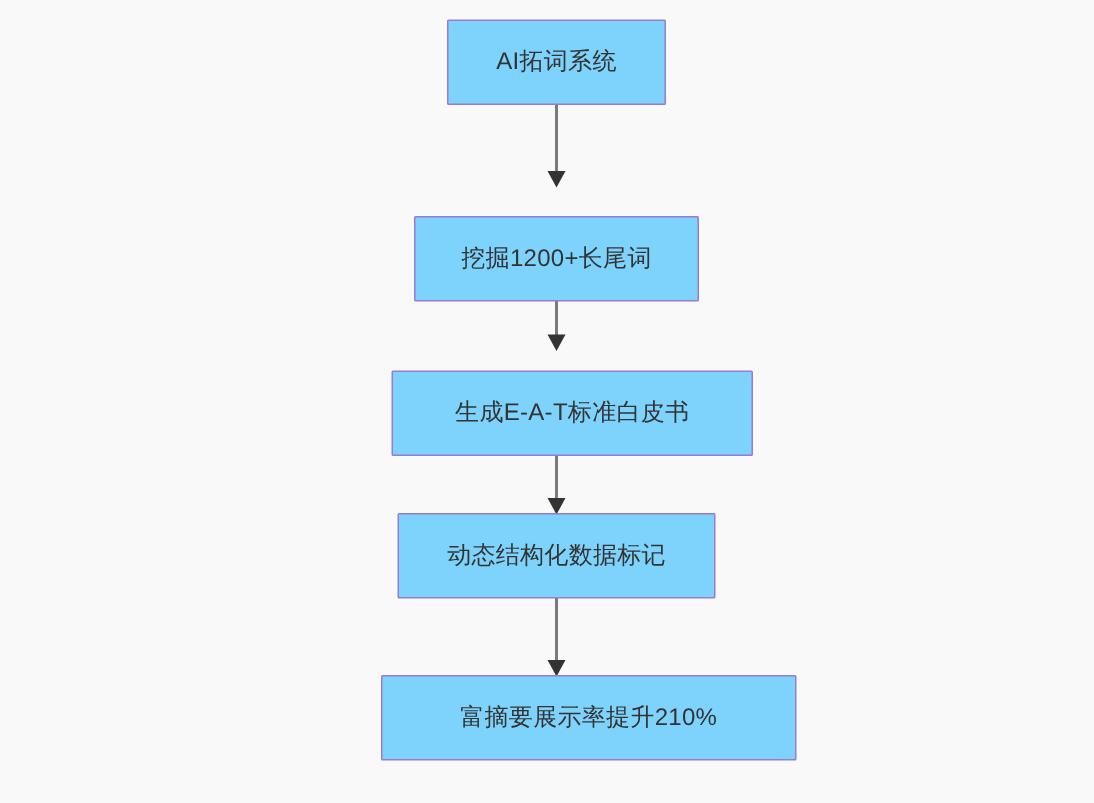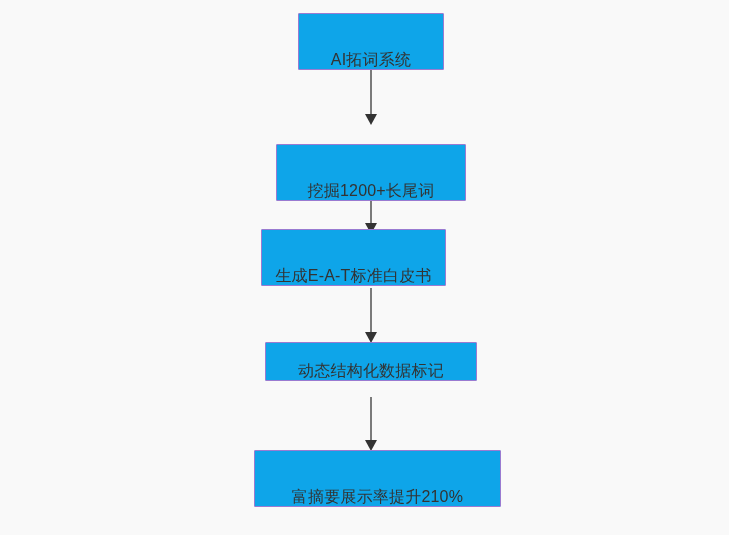--- a/index.html
+++ b/index.html
@@ -19,45 +19,45 @@
     position: relative;
     width: 729px;
     height: 535px;
     background: #f9f9f9;
   }
 
   
   .node {
     position: absolute;
     box-sizing: border-box;
-    background: #0ea5e9;
+    background: #7dd3fc;
     border: 1.4px solid #9a7bd1;
     border-radius: 1px;
     display: flex;
-    align-items: flex-end;
+    align-items: center;
     justify-content: center;
     z-index: 2;
   }
 
   .node-label {
     font-size: 16px;
     line-height: 1.2;
     color: #333333;
     letter-spacing: 0.2px;
     white-space: nowrap;
     text-align: center;
     font-family: "Liberation Sans", "DejaVu Sans", sans-serif;
   }
 
   
   #node-0 { left: 298px; top: 13px;  width: 146px; height: 57px; }
   #node-1 { left: 276px; top: 124px; width: 190px; height: 57px; margin-top: 20px; }
-  #node-2 { left: 261px; top: 229px; width: 185px; height: 57px; }
-  #node-3 { left: 265px; top: 342px; width: 212px; height: 39px; }
-  #node-4 { left: 254px; top: 450px; width: 247px; height: 57px; }
+  #node-2 { left: 261px; top: 247px; width: 241px; height: 57px; }
+  #node-3 { left: 265px; top: 342px; width: 212px; height: 57px; }
+  #node-4 { left: 254px; top: 450px; width: 277px; height: 57px; }
 
   
   .edge {
     position: absolute;
     z-index: 1;
     overflow: visible;
   }
   .edge-line {
     stroke: #7b7b7b;
     stroke-width: 2;

